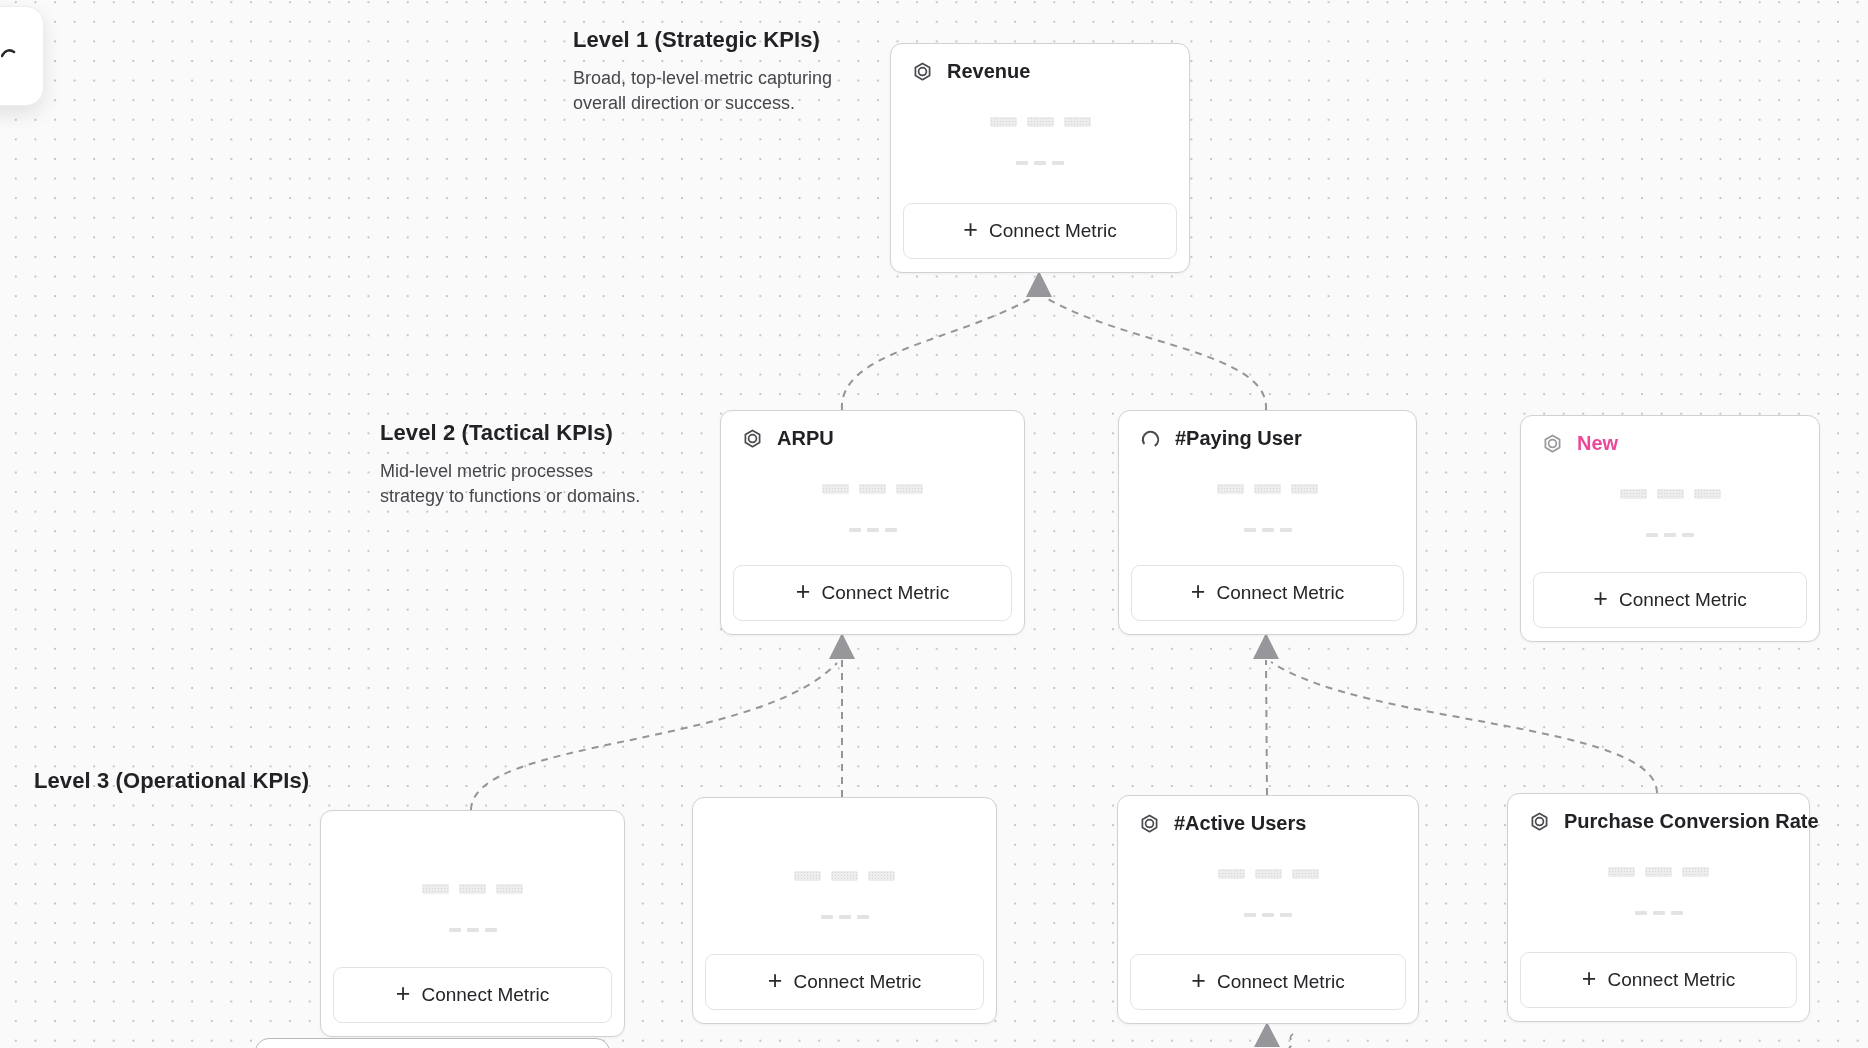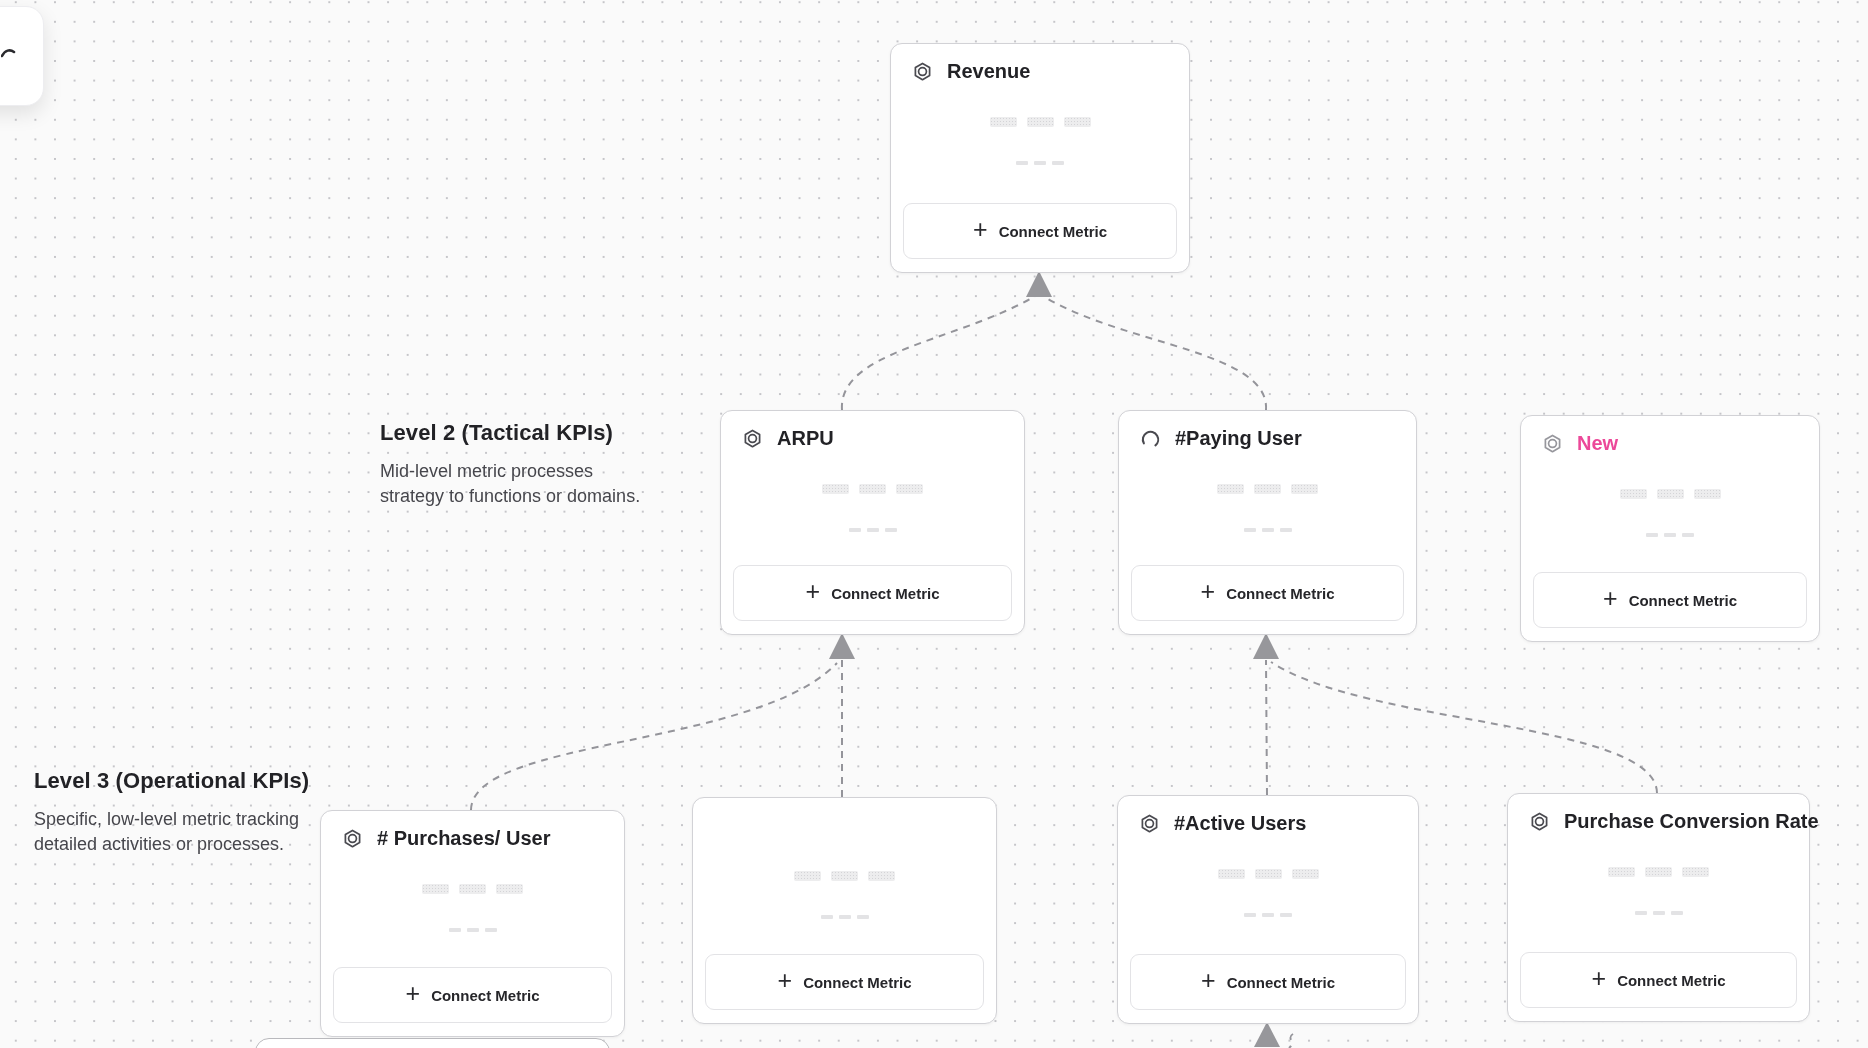--- a/index.html
+++ b/index.html
@@ -26,21 +26,21 @@
   .skel-row1{position:absolute;top:73px;left:0;right:0;display:flex;gap:10px;justify-content:center;}
   .skel-row1 i{display:block;width:27px;height:10px;border-radius:2px;background-color:#ededee;
     background-image:radial-gradient(circle,#d4d4d7 .8px,transparent 1px);background-size:3px 3px;}
   .skel-row2{position:absolute;top:117px;left:0;right:0;display:flex;gap:6px;justify-content:center;}
   .skel-row2 i{display:block;width:12px;height:4px;border-radius:1px;background:#e3e3e5;}
 
   .connect-btn{position:absolute;left:12px;right:12px;bottom:13px;height:56px;
     background:#fff;border:1px solid #e3e3e6;border-radius:9px;cursor:pointer;
     display:flex;align-items:center;justify-content:center;gap:11px;}
   .connect-btn .plus{font-size:25px;font-weight:400;color:#2a2a2e;line-height:1;margin-top:-3px;}
-  .connect-btn .connect-label{font-size:15px;font-weight:700;color:#26262a;}
+  .connect-btn .connect-label{font-size:19px;font-weight:400;color:#26262a;}
 
   .floating-panel{position:absolute;left:-34px;top:6px;width:76px;height:98px;background:#fff;
     border:1px solid #ededf0;border-radius:18px;box-shadow:0 8px 20px rgba(0,0,0,.10);}
   .cursor-glyph{position:absolute;left:1px;top:46px;}
 
   .partial-card{position:absolute;left:255px;top:1038px;width:353px;height:60px;background:#fff;
     border:1px solid #b9b9bd;border-radius:14px;}
 </style>
 </head>
 <body>
@@ -54,33 +54,36 @@
     <path class="edge" d="M842 797 L842 660"></path>
     <path class="edge" d="M1267 795 L1266 660"></path>
     <path class="edge" d="M1657 793 C1656 722 1368 726 1271 662"></path>
     <path class="edge" d="M1293 1034 C1286 1038 1296 1042 1289 1048"></path>
     <path class="arrowhead" d="M1039 271 L1052 297 L1026 297 Z"></path>
     <path class="arrowhead" d="M842 633 L855 659 L829 659 Z"></path>
     <path class="arrowhead" d="M1266 633 L1279 659 L1253 659 Z"></path>
     <path class="arrowhead" d="M1267 1022 L1280 1047 L1254 1047 Z"></path>
   </svg>
 
+  <div class="level-label" style="left:573px;top:27px;">
+    <div class="level-title">Level 1 (Strategic KPIs)</div>
+    <div class="level-desc">
+      <span>Broad, top-level metric capturing</span><br>
+      <span>overall direction or success.</span>
+    </div>
+  </div>
   <div class="level-label" style="left:380px;top:373px;margin-top:47px;">
     <div class="level-title">Level 2 (Tactical KPIs)</div>
     <div class="level-desc">
       <span>Mid-level metric processes</span><br>
       <span>strategy to functions or domains.</span>
     </div>
   </div>
   <div class="level-label" style="left:34px;top:768px;">
     <div class="level-title">Level 3 (Operational KPIs)</div>
-    <div class="level-desc">
-      <span>Specific, low-level metric tracking</span><br>
-      <span>detailed activities or processes.</span>
-    </div>
   </div>
 
   <div class="node" style="left:890px;top:43px;width:298px;height:228px;">
     <div class="node-header">
       <span class="icon">
         <svg width="23" height="23" viewBox="0 0 24 24">
             <path d="M12 2.5 L19.4 6.75 V15.25 L12 19.5 L4.6 15.25 V6.75 Z" fill="none" stroke="#4a4a50" stroke-width="1.8" stroke-linejoin="round"></path>
             <circle cx="12" cy="11" r="4.1" fill="none" stroke="#4a4a50" stroke-width="1.8"></circle>
           </svg>
       </span>
@@ -173,29 +176,20 @@
         <i></i>
         <i></i>
       </div>
     <button class="connect-btn">
       <span class="plus">+</span>
       <span class="connect-label">Connect Metric</span>
     </button>
   </div>
 
   <div class="node" style="left:320px;top:810px;width:303px;height:225px;">
-    <div class="node-header">
-      <span class="icon">
-        <svg width="23" height="23" viewBox="0 0 24 24">
-            <path d="M12 2.5 L19.4 6.75 V15.25 L12 19.5 L4.6 15.25 V6.75 Z" fill="none" stroke="#4a4a50" stroke-width="1.8" stroke-linejoin="round"></path>
-            <circle cx="12" cy="11" r="4.1" fill="none" stroke="#4a4a50" stroke-width="1.8"></circle>
-          </svg>
-      </span>
-      <span class="node-title"># Purchases/ User</span>
-    </div>
     <div class="skel-row1">
         <i></i>
         <i></i>
         <i></i>
       </div>
     <div class="skel-row2">
         <i></i>
         <i></i>
         <i></i>
       </div>

